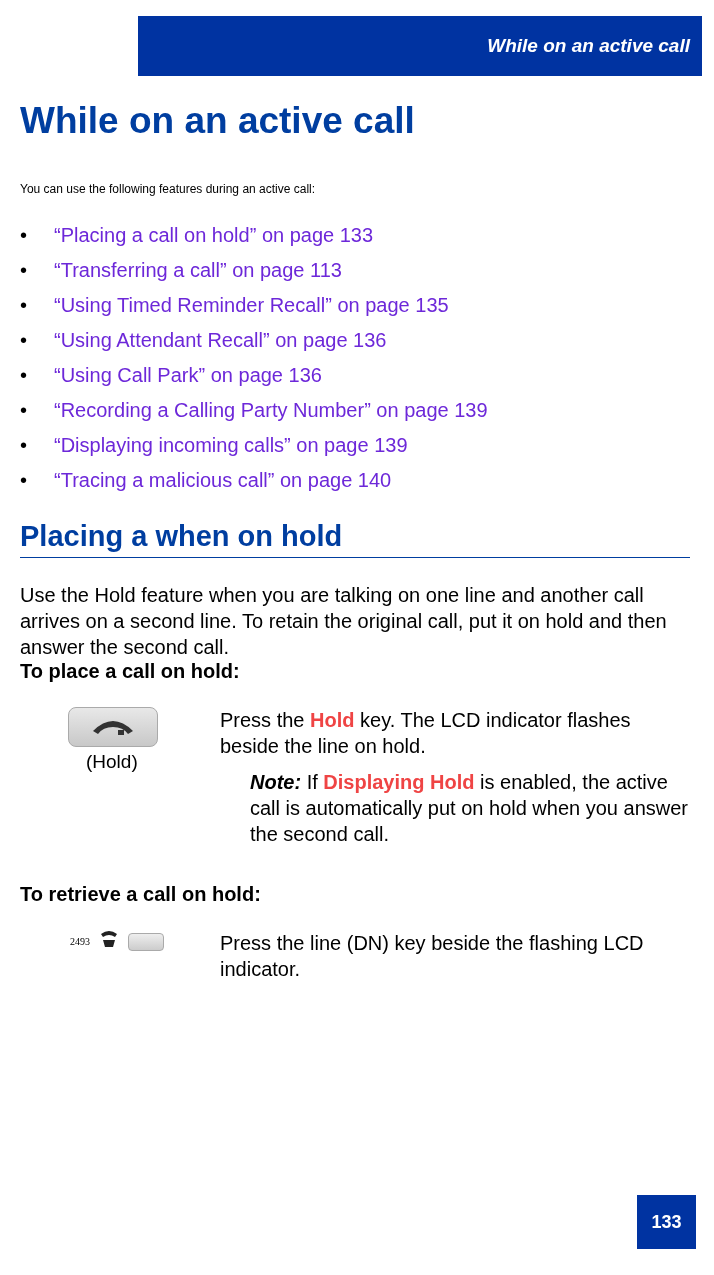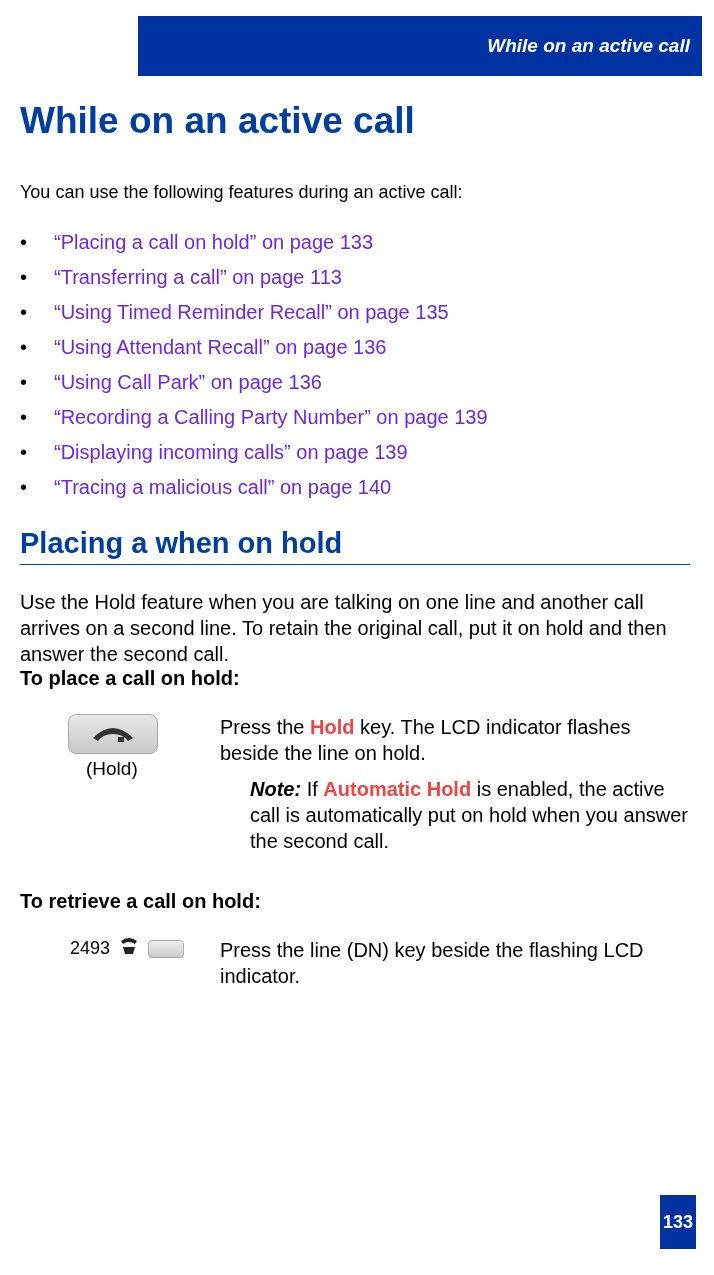--- a/index.html
+++ b/index.html
@@ -37,21 +37,21 @@
     width: 670px;
   }
   h1 {
     color: #003ea0;
     font-size: 37px;
     font-weight: bold;
     font-family: "Trebuchet MS", Arial, sans-serif;
     margin-bottom: 40px;
   }
   .intro {
-    font-size: 18px;
+    font-size: 12px;
     margin-bottom: 28px;
   }
   .toc {
     list-style: none;
     margin-bottom: 28px;
   }
   .toc li {
     font-size: 20px;
     color: #003ea0;
     margin-bottom: 12px;
@@ -107,41 +107,41 @@
     margin-left: 8px;
   }
   .phone-hold-icon svg { display:block; }
   .hold-label { margin-left: 26px; }
   .line-key {
     display: flex;
     align-items: center;
     gap: 8px;
     margin-left: 10px;
   }
-  .dn-num { font-size: 18px; font-family: Liberation Sans, sans-serif; }
+  .dn-num { font-size: 10px; font-family: Liberation Serif, serif; }
   .phone-ico, .rect-btn { display:inline-block; }
   .rect-btn {
     width: 36px; height: 18px;
     border-radius: 4px;
     background: linear-gradient(#eee,#ccc);
     border: 1px solid #aaa;
   }
   .step-text {
     flex: 1;
     font-size: 20px;
     line-height: 1.3;
   }
   .step-text .bold-blue { color: #ef4444; font-weight: bold; }
   .step-text .note { font-style: italic; font-weight: bold; }
   .note-block { margin-top: 10px; padding-left: 30px; }
   .page-num-box {
     position: absolute;
     bottom: 26px;
     right: 18px;
-    width: 36px;
+    width: 59px;
     height: 54px;
     background: #0033a1;
     color: #fff;
     font-weight: bold;
     font-size: 18px;
     display: flex;
     align-items: center;
     justify-content: center;
     font-family: "Trebuchet MS", Arial, sans-serif;
   }
@@ -206,21 +206,21 @@
             <path d="M5 14 Q15 4 25 4 Q35 4 45 14 L40 17 Q35 10 25 10 Q15 10 10 17 Z" fill="#333"></path>
             <rect x="30" y="13" width="6" height="5" fill="#333"></rect>
           </svg>
         </span>
       </div>
       <div class="hold-label">(Hold)</div>
     </div>
     <div class="step-text">
       <span>Press the </span><span class="bold-blue">Hold</span><span> key. The LCD indicator flashes beside the line on hold.</span>
       <div class="note-block">
-        <span class="note">Note:</span><span> If </span><span class="bold-blue">Automatic Hold</span><span> is enabled, the active call is automatically put on hold when you answer the second call.</span>
+        <span class="note">Note:</span><span> If </span><span class="bold-blue">Displaying Hold</span><span> is enabled, the active call is automatically put on hold when you answer the second call.</span>
       </div>
     </div>
   </div>
 
   <p class="sub-head">To retrieve a call on hold:</p>
 
   <div class="step-row">
     <div class="icon-col">
       <div class="line-key">
         <span class="dn-num">2493</span>

